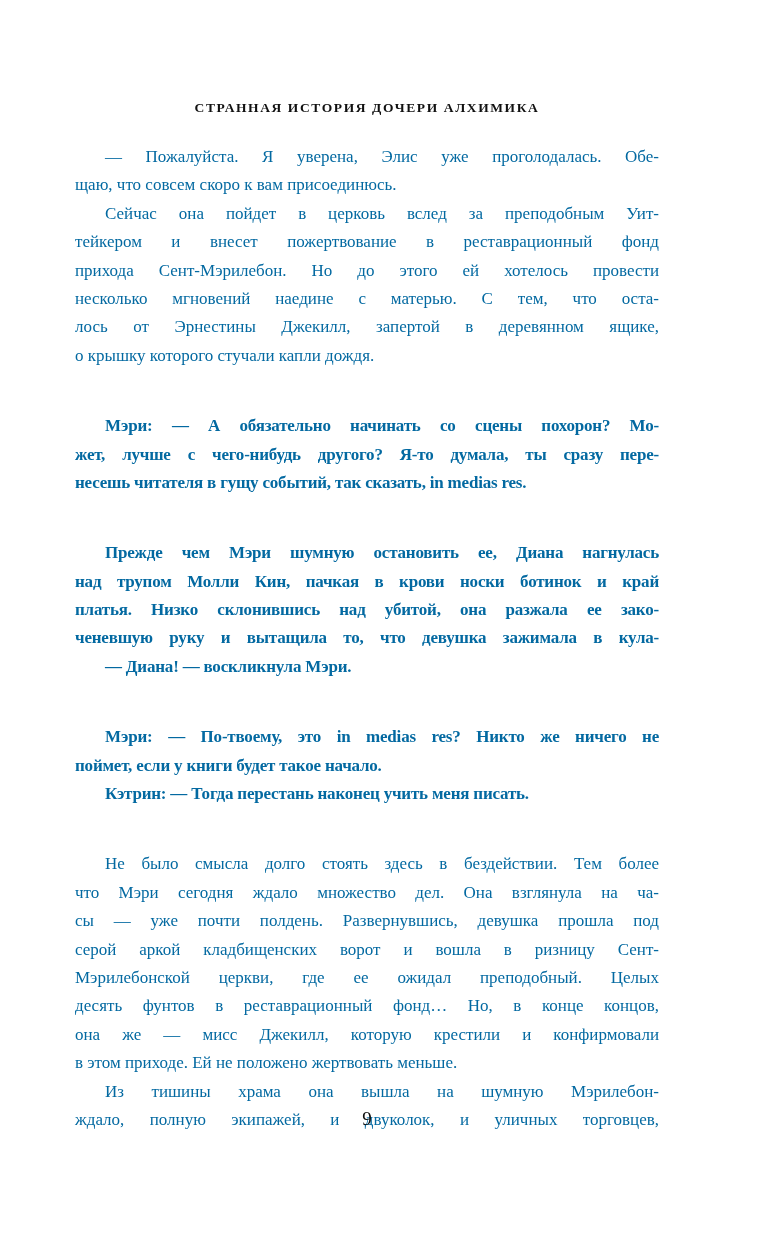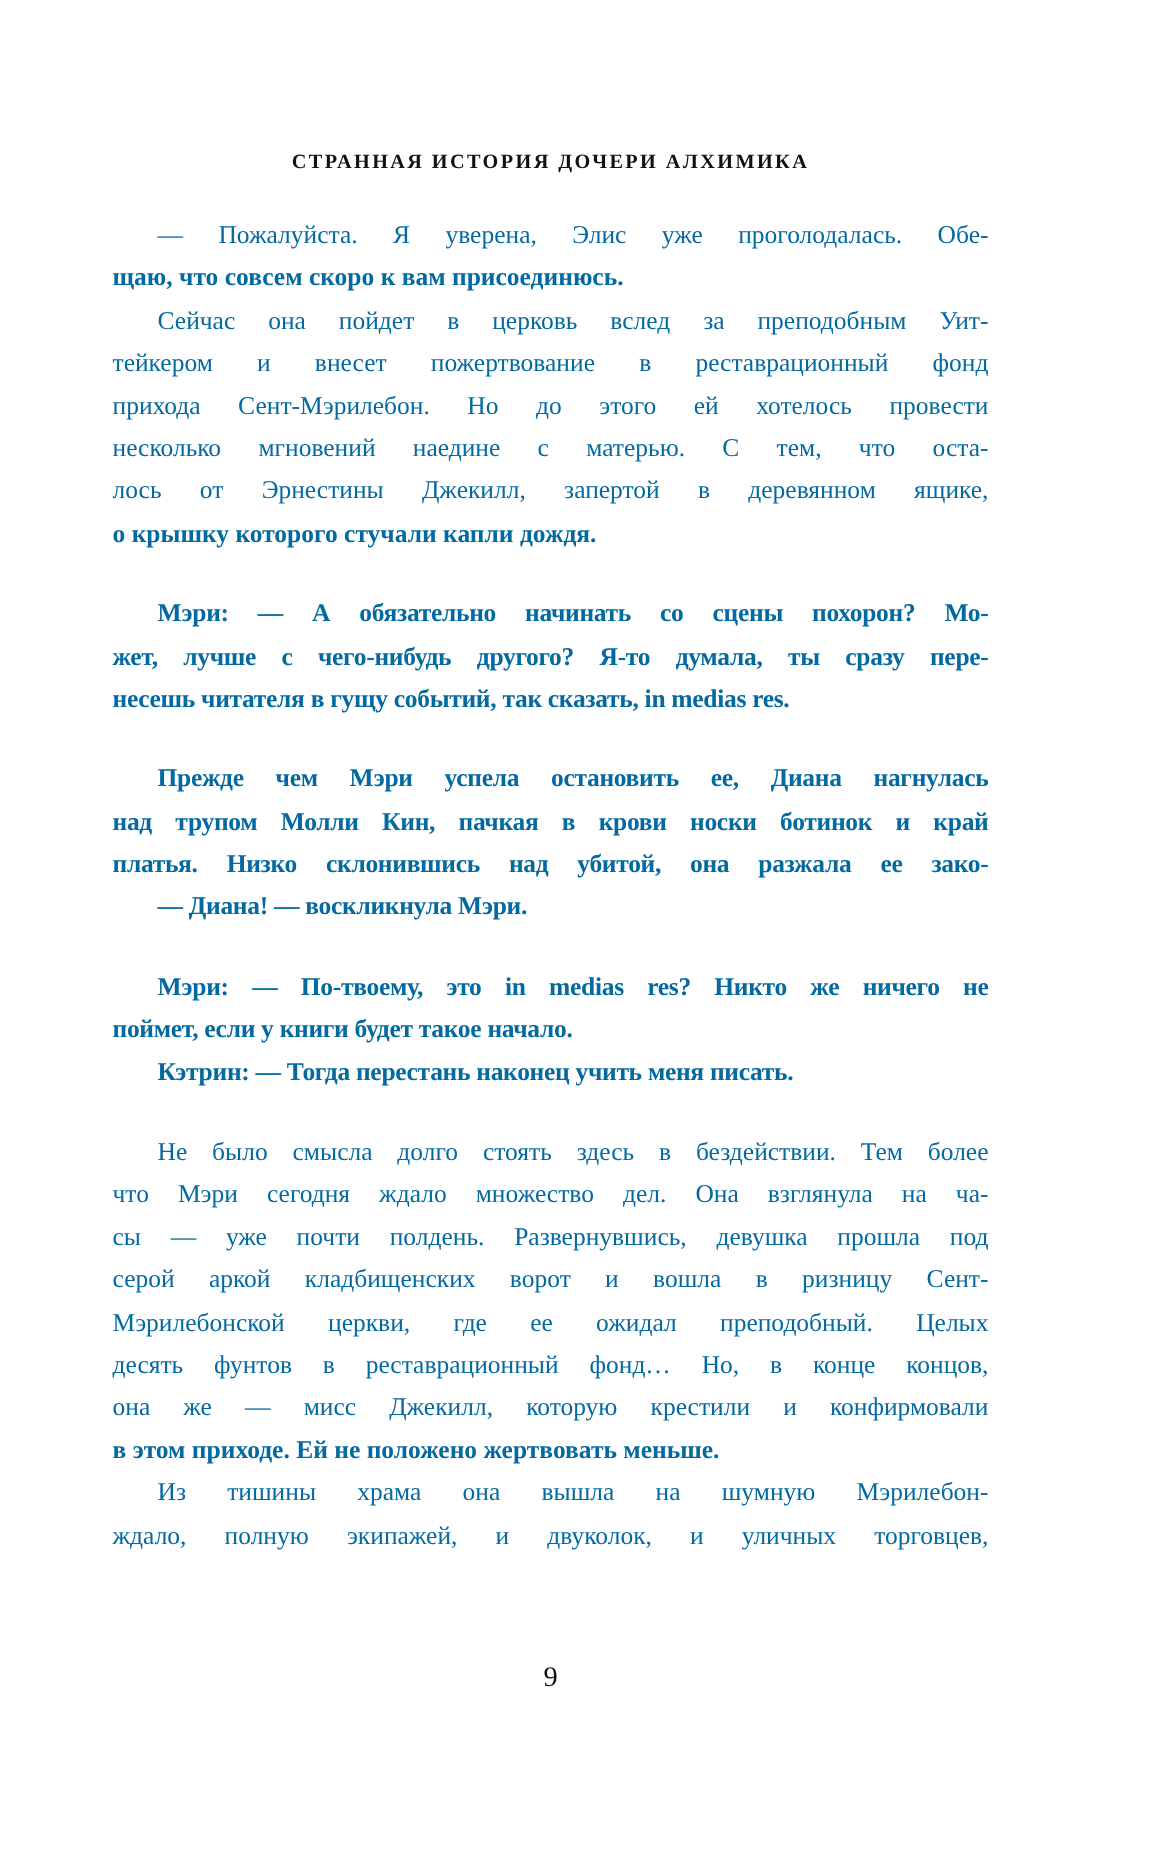--- a/index.html
+++ b/index.html
@@ -26,31 +26,31 @@
   }
   .text-block {
     position: absolute;
     left: 75px;
     top: 143px;
     width: 584px;
     font-size: 17px;
     line-height: 28.4px;
     color: #0369a1;
   }
-  .block + .block { margin-top: 25px; }
+  .block + .block { margin-top: 42px; }
   .block.bold { font-weight: bold; letter-spacing: -0.2px; }
   .line {
     height: 28.4px;
     text-align: justify;
     text-align-last: justify;
     white-space: normal;
     overflow: visible;
   }
   .line.first { text-indent: 30px; }
-  .line.last { text-align-last: left; font-weight: bold; }
+  .line.last { text-align-last: left; }
   .folio {
     position: absolute;
     left: 75px;
     top: 1108px;
     width: 584px;
     text-align: center;
     font-size: 19px;
     color: #0d0d0d;
   }
 </style>
@@ -77,23 +77,24 @@
       </div>
       <div class="block bold">
         <div class="para">
           <div class="line first">Мэри: — А обязательно начинать со сцены похорон? Мо-</div>
           <div class="line">жет, лучше с чего-нибудь другого? Я-то думала, ты сразу пере-</div>
           <div class="line last">несешь читателя в гущу событий, так сказать, in medias res.</div>
         </div>
       </div>
       <div class="block bold">
         <div class="para">
-          <div class="line first">Прежде чем Мэри успела остановить ее, Диана нагнулась</div>
+          <div class="line first">Прежде чем Мэри шумную остановить ее, Диана нагнулась</div>
           <div class="line">над трупом Молли Кин, пачкая в крови носки ботинок и край</div>
           <div class="line">платья. Низко склонившись над убитой, она разжала ее зако-</div>
+          <div class="line">ченевшую руку и вытащила то, что девушка зажимала в кула-</div>
         </div>
         <div class="para">
           <div class="line first last">— Диана! — воскликнула Мэри.</div>
         </div>
       </div>
       <div class="block bold">
         <div class="para">
           <div class="line first">Мэри: — По-твоему, это in medias res? Никто же ничего не</div>
           <div class="line last">поймет, если у книги будет такое начало.</div>
         </div>

